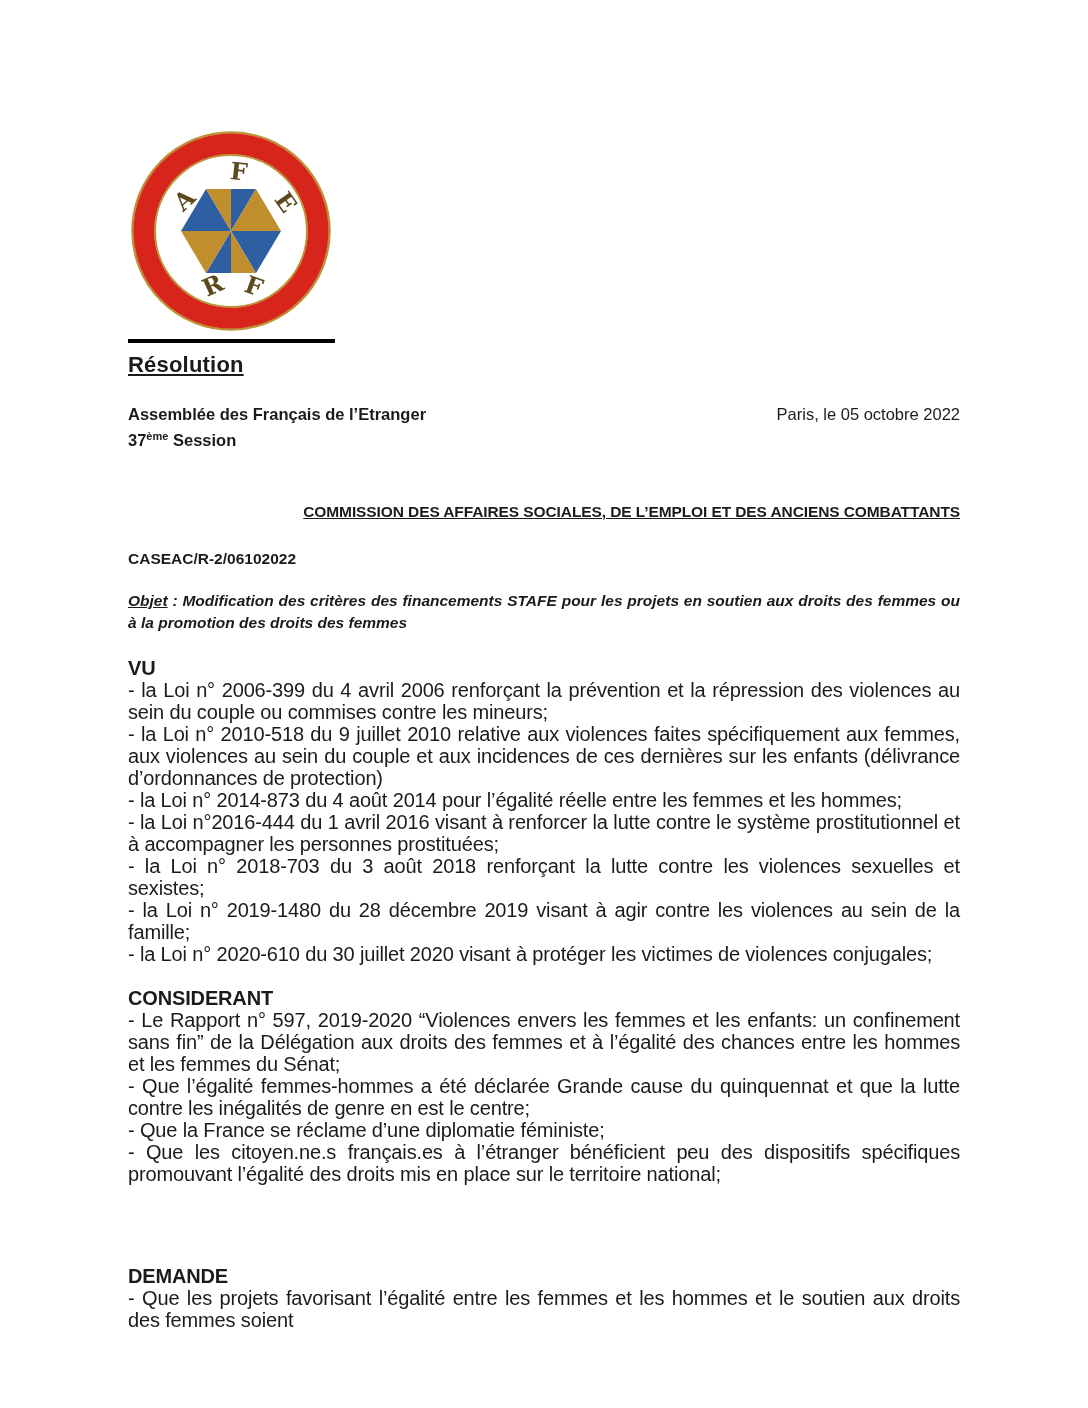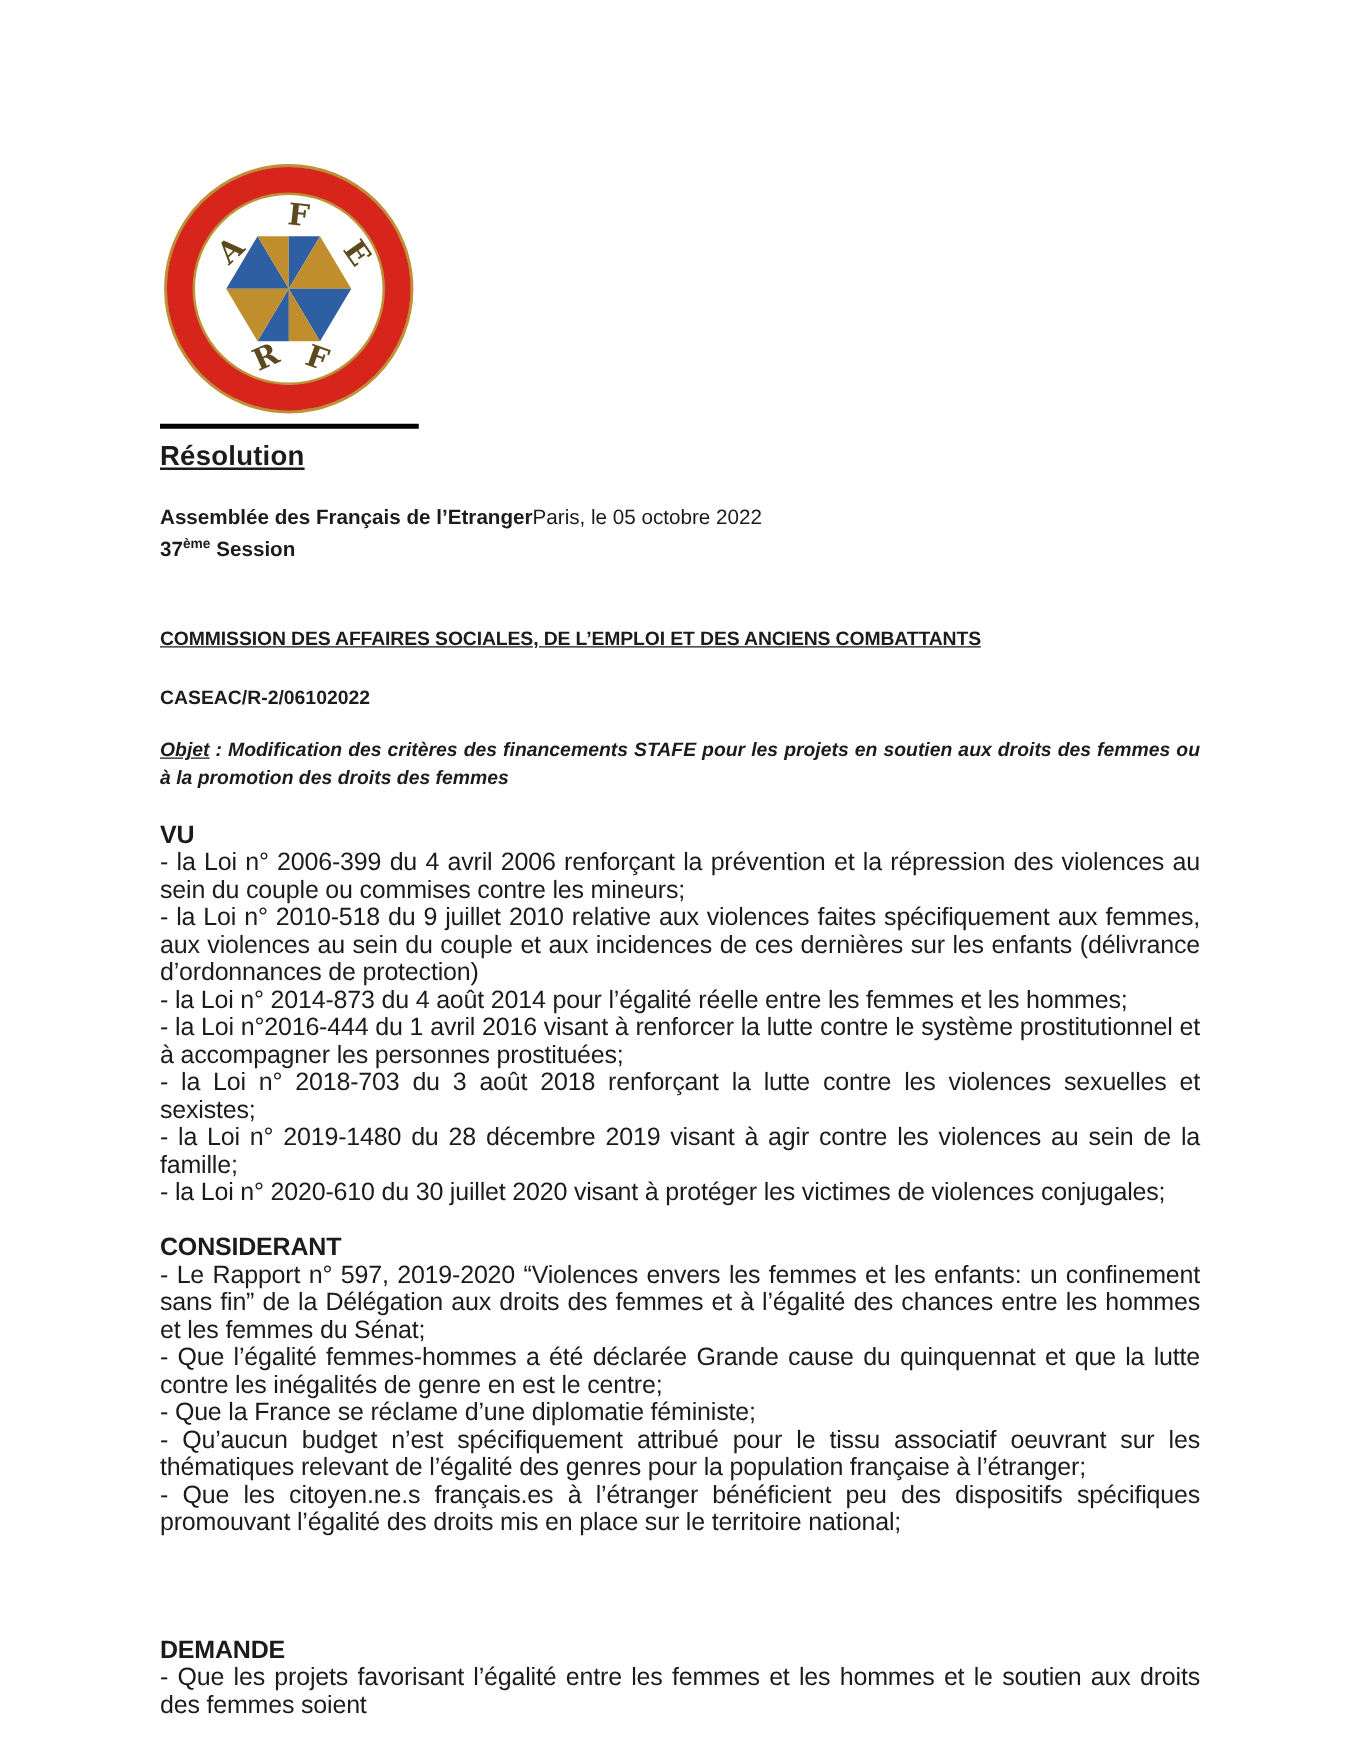--- a/index.html
+++ b/index.html
@@ -36,41 +36,42 @@
   .doc-title {
     display: inline-block;
     margin: 9px 0 0 0;
     font-size: 22px;
     font-weight: bold;
     text-decoration: underline;
     letter-spacing: 0.2px;
   }
   .header-row {
     display: flex;
+    justify-content: space-between;
     align-items: baseline;
     margin-top: 24px;
     font-size: 16.5px;
     line-height: 24px;
   }
   .org-name { font-weight: bold; }
   .date-line { font-weight: normal; }
   .session-line {
     font-size: 16.5px;
     font-weight: bold;
     line-height: 24px;
     margin-top: 2px;
   }
   .session-line sup {
     font-size: 11px;
     vertical-align: super;
     line-height: 0;
   }
   .commission-heading {
     margin-top: 51px;
-    text-align: left;
+    text-align: right;
     font-size: 15.5px;
     font-weight: bold;
     text-decoration: underline;
     letter-spacing: -0.1px;
   }
   .reference {
     margin-top: 29px;
     font-size: 15.5px;
     font-weight: bold;
   }
@@ -169,21 +170,20 @@
     <p class="item">- la Loi n° 2019-1480 du 28 décembre 2019 visant à agir contre les violences au sein de la famille;</p>
     <p class="item">- la Loi n° 2020-610 du 30 juillet 2020 visant à protéger les victimes de violences conjugales;</p>
   </div>
 
   
   <div class="body-text sec-considerant">
     <p class="item section-heading">CONSIDERANT</p>
     <p class="item">- Le Rapport n° 597, 2019-2020 “Violences envers les femmes et les enfants: un confinement sans fin” de la Délégation aux droits des femmes et à l’égalité des chances entre les hommes et les femmes du Sénat;</p>
     <p class="item">- Que l’égalité femmes-hommes a été déclarée Grande cause du quinquennat et que la lutte contre les inégalités de genre en est le centre;</p>
     <p class="item">-  Que la France se réclame d’une diplomatie féministe;</p>
-    <p class="item">- Qu’aucun budget n’est spécifiquement attribué pour le tissu associatif oeuvrant sur les thématiques relevant de l’égalité des genres pour la population française à l’étranger;</p>
     <p class="item">- Que les citoyen.ne.s français.es à l’étranger bénéficient peu des dispositifs spécifiques promouvant l’égalité des droits mis en place sur le territoire national;</p>
   </div>
 
   
   <div class="body-text sec-demande">
     <p class="item section-heading">DEMANDE</p>
     <p class="item">- Que les projets favorisant l’égalité entre les femmes et les hommes et le soutien aux droits des femmes soient</p>
   </div>
 
 </div>

